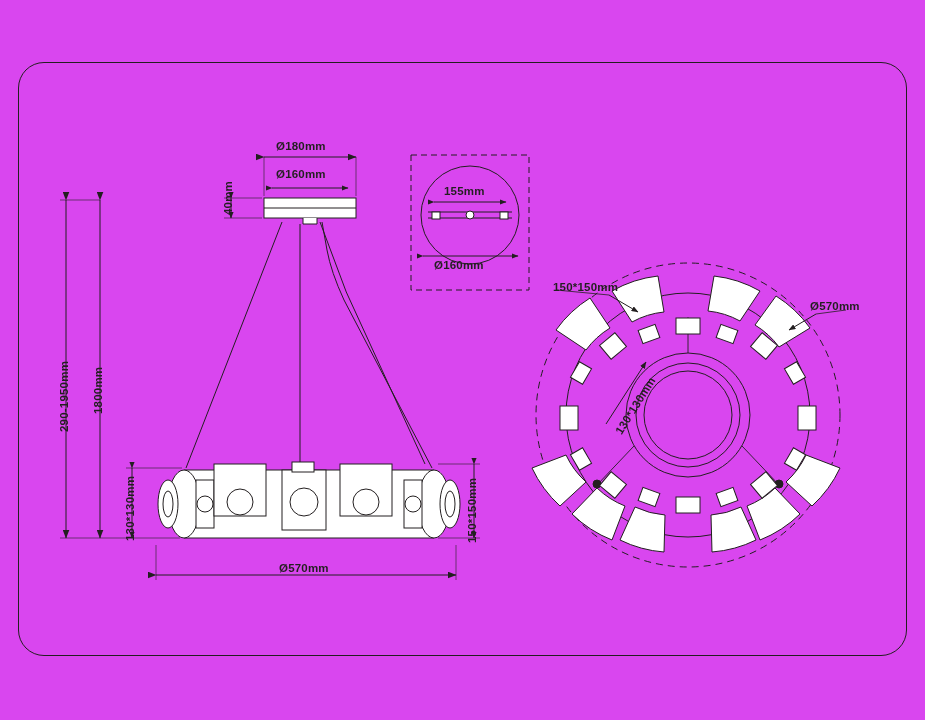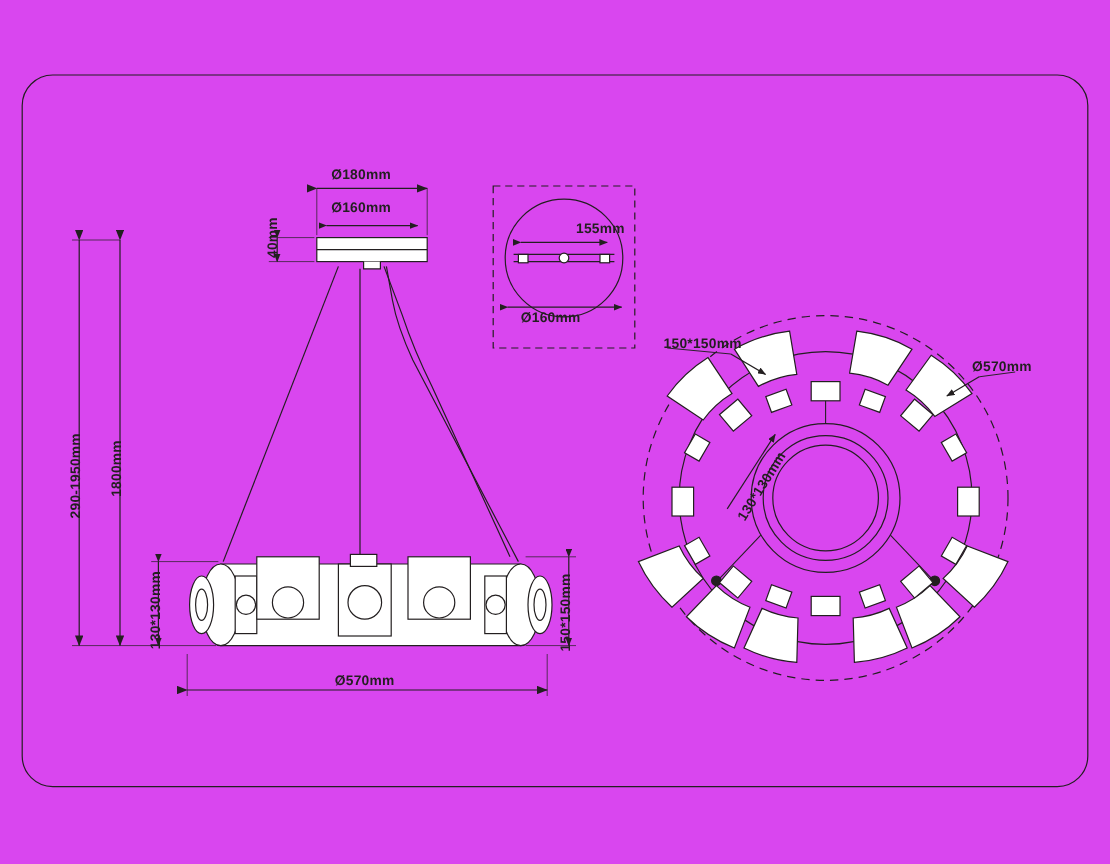--- a/index.html
+++ b/index.html
@@ -210,20 +210,20 @@
   <div class="lbl vert" style="left:222px; top:215px;">40mm</div>
 
   <div class="lbl vert" style="left:58px; top:432px;">290-1950mm</div>
   <div class="lbl vert" style="left:92px; top:414px;">1800mm</div>
 
   <div class="lbl vert" style="left:124px; top:541px;">130*130mm</div>
   <div class="lbl vert" style="left:466px; top:543px;">150*150mm</div>
 
   <div class="lbl" style="left:279px; top:562px;">Ø570mm</div>
 
-  <div class="lbl" style="left:444px; top:185px;margin-left:36px;">155mm</div>
+  <div class="lbl" style="left:444px; top:185px;">155mm</div>
   <div class="lbl" style="left:434px; top:259px;">Ø160mm</div>
 
   <div class="lbl" style="left:553px; top:281px;">150*150mm</div>
   <div class="lbl rot-d" style="left:613px; top:430px;">130*130mm</div>
   <div class="lbl" style="left:810px; top:300px;">Ø570mm</div>
 
 </div>
 
 </body></html>

